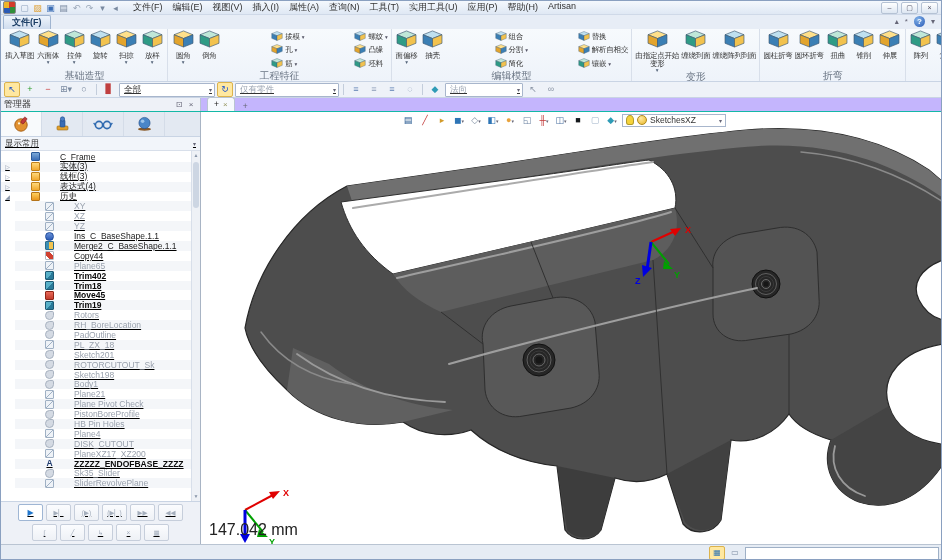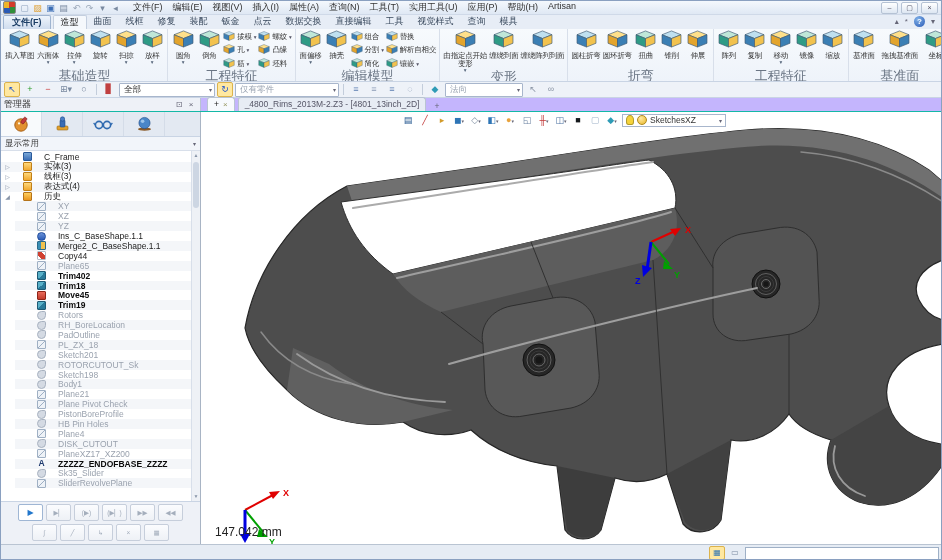--- a/index.html
+++ b/index.html
@@ -31,55 +31,55 @@
   .ribbon{height:53px;background:linear-gradient(#f7fafd,#eef3fa);border-bottom:1px solid #c9d4e4;
           display:flex;align-items:stretch;padding:0 1px;overflow:hidden;box-sizing:border-box;}
   .rgroup{display:flex;flex-direction:column;border-right:1px solid #d8dfea;padding:1px 2px 0 2px;flex:none;}
   .rgroup-body{flex:1;display:flex;align-items:stretch;}
   .rbtn-large{display:flex;flex-direction:column;align-items:center;padding:0 1px;max-width:46px;min-width:24px;
               text-align:center;border-radius:2px;}
   .rlabel{font-size:7.5px;color:#333;line-height:1.05;letter-spacing:-0.2px;white-space:nowrap;}
   .rlabel.wrap{white-space:normal;width:44px;}
   .rarrow{font-size:5.5px;color:#55657a;line-height:4px;}
   .rcol{display:flex;flex-direction:column;justify-content:space-around;padding:0 1px;}
-  .rbtn-small{display:flex;align-items:center;gap:2px;font-size:7.5px;color:#333;height:13px;letter-spacing:-0.2px;white-space:nowrap;}
-  .rgroup-title{font-size:13px;color:#6a7584;text-align:center;height:10px;line-height:9px;}
+  .rbtn-small{display:flex;align-items:center;gap:2px;font-size:7.5px;color:#333;height:13px;letter-spacing:-0.2px;white-space:nowrap;margin-left:48px;}
+  .rgroup-title{font-size:10px;color:#6a7584;text-align:center;height:10px;line-height:9px;}
   
   .seltb{height:16px;background:#eef2f8;border-bottom:1px solid #c9d4e4;display:flex;align-items:center;
          padding:0 3px;gap:2px;font-size:9px;box-sizing:border-box;}
   .stool{width:14px;height:13px;text-align:center;line-height:12px;font-size:9px;border:1px solid transparent;border-radius:2px;flex:none;}
   .stool.on{background:#ffe8a0;border-color:#dcb34c;}
   .sep{width:1px;height:11px;background:#c3cddb;margin:0 2px;flex:none;}
   .combo{background:#fff;border:1px solid #a8b6cc;height:12px;display:flex;align-items:center;
-         font-size:8.5px;color:#333;padding:0 2px 0 4px;border-radius:1px;flex:none;}
+         font-size:8.5px;color:#333;padding:0 2px 0 4px;border-radius:1px;flex:none;text-decoration:underline;}
   .combo .cv{flex:1;overflow:hidden;white-space:nowrap;}
   .combo .ca{font-size:6px;color:#667;margin-left:3px;}
   .combo.dim .cv{color:#98a2b0;}
   
   .tabrow{height:14px;background:#c4b5fd;border-bottom:1px solid #14b8a6;display:flex;box-sizing:border-box;}
   .mgrhead{width:200px;flex:none;background:#eef1f7;border-right:1px solid #b9c4d2;display:flex;align-items:center;
            font-size:9px;color:#333;padding:0 3px;box-sizing:border-box;}
   .mgrhead .t{flex:1;}
   .mgrbtn{width:12px;text-align:center;color:#667;font-size:8px;}
   .doctabs{flex:1;display:flex;align-items:flex-end;padding-left:6px;gap:3px;font-size:8.5px;}
   .doctab{padding:0 6px;height:13px;line-height:13px;border:1px solid #b9c4d2;border-bottom:none;
           border-radius:3px 3px 0 0;background:#e7ecf4;color:#556;white-space:nowrap;display:flex;gap:4px;align-items:center;}
   .doctab.active{background:#f7fafd;color:#222;}
   .doctab .x{color:#885;font-size:8px;color:#996;}
   .newtab{padding:0 5px;color:#667;}
   
   .main{display:flex;height:432px;}
-  .leftpanel{width:199px;flex:none;background:#bef264;border-right:1px solid #a8b4c4;display:flex;flex-direction:column;}
+  .leftpanel{width:199px;flex:none;background:#bef264;border-right:1px solid #a8b4c4;display:flex;flex-direction:column;text-decoration:underline;}
   .mtabs{height:24px;background:#e3e9f2;border-bottom:1px solid #c9d4e4;display:flex;}
   .mtab{width:40px;display:flex;align-items:center;justify-content:center;border-right:1px solid #d4dce8;}
   .mtab.active{background:#f8fafc;}
   .showrow{height:13px;background:#f2f5fa;border-bottom:1px solid #d8dfea;display:flex;align-items:center;
            font-size:8.5px;color:#333;padding:0 4px;justify-content:space-between;}
   .tree{flex:1;background:#fff;position:relative;overflow:hidden;font-size:8.5px;color:#222;padding-top:1px;}
-  .trow{height:9.9px;display:flex;align-items:center;gap:12px;padding-left:3px;white-space:nowrap;}
+  .trow{height:9.9px;display:flex;align-items:center;gap:20px;padding-left:3px;white-space:nowrap;}
   .trow:nth-child(even){background:#f4f6f9;}
   .texp{width:7px;font-size:6px;color:#8895a8;text-align:center;flex:none;}
   .tind{margin-left:14px;}
   .t-gray{color:#9aa2ae;}
   .t-bold{font-weight:bold;color:#0a0a0a;}
   .ti{width:9px;height:9px;flex:none;border-radius:1px;box-sizing:border-box;}
   .ti-assembly{background:linear-gradient(180deg,#7aa8d8,#3a6db5);border:1px solid #2a5a9a;}
   .ti-folder{background:linear-gradient(180deg,#ffd87a,#f0a830);border:1px solid #c08018;}
   .ti-folder-open{background:linear-gradient(180deg,#ffcf5e,#e8951f);border:1px solid #b5741a;}
   .ti-plane{background:#eef2f7;border:1px solid #9fb0c4;
@@ -103,21 +103,21 @@
   .repbtn.en{color:#2277cc;background:#fff;border-color:#9fb6d4;font-size:8px;}
   
   .viewport{flex:1;position:relative;background:#fff;overflow:hidden;}
   .vtb{position:absolute;left:200px;top:1px;height:14px;display:flex;align-items:center;gap:3px;z-index:5;}
   .vicon{width:14px;height:12px;text-align:center;line-height:12px;font-size:9px;flex:none;}
   .vicon .va{font-size:5px;color:#667;vertical-align:middle;}
   .layercombo{background:#fff;border:1px solid #a8b6cc;height:13px;display:flex;align-items:center;
               font-size:8.5px;color:#333;padding:0 3px;gap:3px;width:104px;box-sizing:border-box;}
   .bulb{width:6px;height:8px;background:#f5d33c;border:1px solid #b09a2e;border-radius:50% 50% 30% 30%;flex:none;}
   .ball{width:8px;height:8px;border-radius:50%;background:radial-gradient(circle at 35% 30%,#ffe9a0,#e8b62a);border:1px solid #b08a1e;flex:none;}
-  .scalelbl{position:absolute;left:14px;bottom:5px;font-size:12px;color:#222;z-index:5;}
+  .scalelbl{position:absolute;left:8px;bottom:5px;font-size:16px;color:#222;z-index:5;}
   svg.model{position:absolute;left:0;top:0;}
   
   .statusbar{height:17px;background:#e6ecf4;border-top:1px solid #b9c4d2;display:flex;align-items:center;box-sizing:border-box;}
   .statspacer{width:708px;flex:none;}
   .sticon{width:14px;height:12px;border:1px solid transparent;text-align:center;line-height:11px;font-size:8px;border-radius:2px;flex:none;margin-right:2px;}
   .sticon.on{background:#ffe8a0;border-color:#dcb34c;}
   .stinput{width:188px;height:11px;border:1px solid #9fb0c6;background:#fff;font-size:8px;padding:0 2px;}
 </style>
 </head>
 <body>
@@ -149,35 +149,20 @@
     </div>
   <div class="winbtns" id="win-buttons">
       <span class="winbtn">–</span>
       <span class="winbtn">▢</span>
       <span class="winbtn">×</span>
     </div>
 </div>
 
 <div class="ribtabs">
   <span class="filebtn">文件(F)</span>
-  <div id="ribbon-tab-list" style="display:flex">
-      <span class="ribbon-tab active">造型</span>
-      <span class="ribbon-tab">曲面</span>
-      <span class="ribbon-tab">线框</span>
-      <span class="ribbon-tab">修复</span>
-      <span class="ribbon-tab">装配</span>
-      <span class="ribbon-tab">钣金</span>
-      <span class="ribbon-tab">点云</span>
-      <span class="ribbon-tab">数据交换</span>
-      <span class="ribbon-tab">直接编辑</span>
-      <span class="ribbon-tab">工具</span>
-      <span class="ribbon-tab">视觉样式</span>
-      <span class="ribbon-tab">查询</span>
-      <span class="ribbon-tab">模具</span>
-    </div>
   <div class="ribright">
     <span class="sm" id="rr0">▴</span>
     <span class="sm" id="rr1">*</span>
     <span class="helpbtn">?</span>
     <span class="sm">▾</span>
   </div>
 </div>
 
 <div class="ribbon" id="ribbon-groups">
     <div class="rgroup">
@@ -578,23 +563,20 @@
 <div class="tabrow">
   <div class="mgrhead">
     <span class="t">管理器</span>
     <span class="mgrbtn">⊡</span>
     <span class="mgrbtn">×</span>
   </div>
   <div class="doctabs">
     <div class="doctab active">
       <span>+</span>
       <span class="x">×</span>
-    </div>
-    <div class="doctab">
-      <span>_4800_Rims_2013M-2.Z3 - [4801_13inch_2D]</span>
     </div>
     <span class="newtab">+</span>
   </div>
 </div>
 
 <div class="main">
 
   <div class="leftpanel">
     <div class="mtabs">
       <div class="mtab active">

